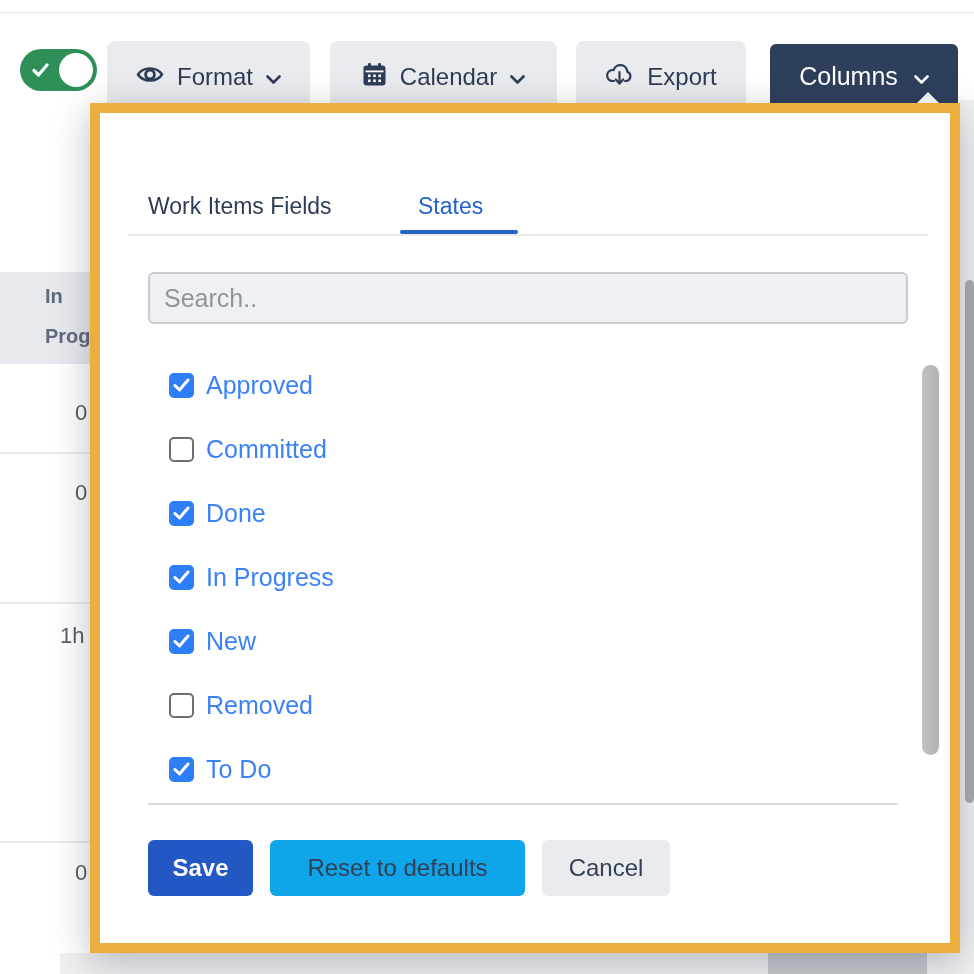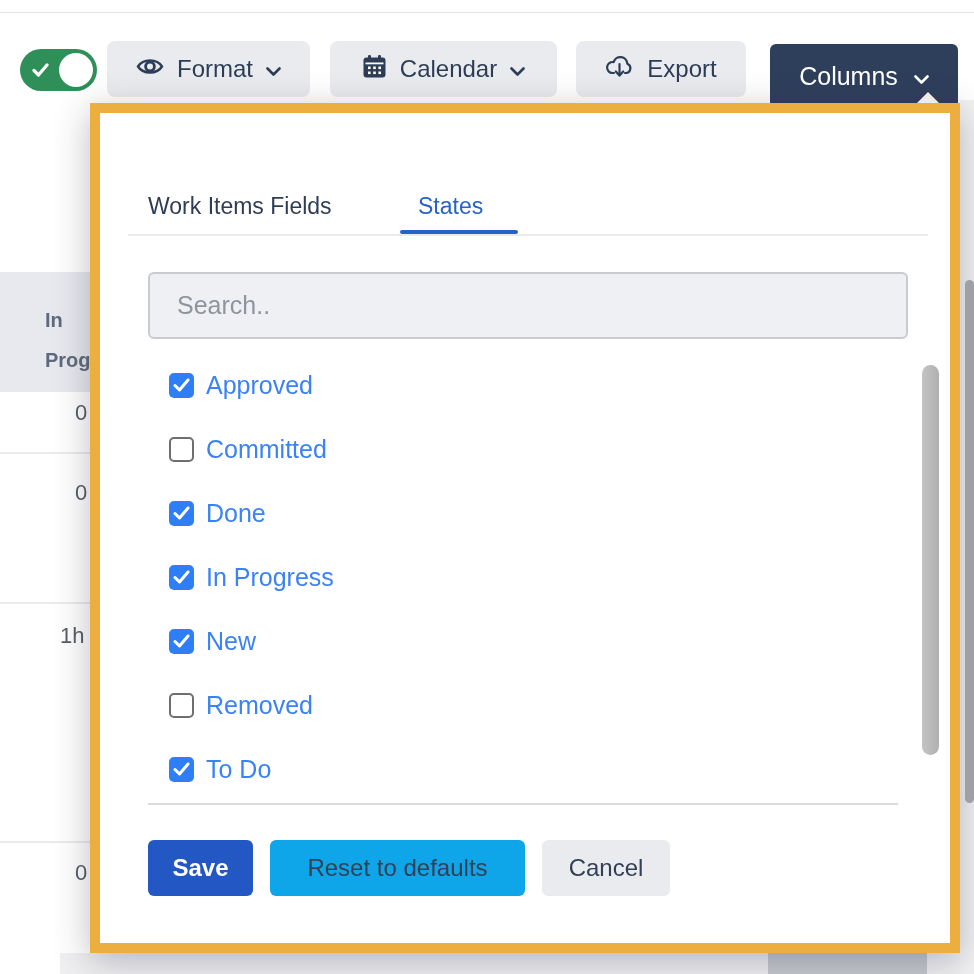--- a/index.html
+++ b/index.html
@@ -13,41 +13,41 @@
 
   
   .top-line{left:0;top:12px;width:974px;height:1px;background:#e3e3e5;}
 
   
   .toggle{left:20px;top:49px;width:77px;height:42px;border-radius:21px;background:#2e8f58;z-index:3;}
   .toggle .knob{position:absolute;right:4px;top:4px;width:34px;height:34px;border-radius:50%;background:#ffffff;}
   .toggle .tick{position:absolute;left:12px;top:14px;}
 
   .gbtn{
-    height:56px;top:41px;background:#e9ebee;border-radius:8px;z-index:3;
+    height:72px;top:41px;background:#e9ebee;border-radius:8px;z-index:3;
     display:flex;align-items:center;justify-content:center;gap:13px;
     color:#2e3d56;font-size:24px;cursor:pointer;
   }
   .btn-format{left:107px;width:203px;}
   .btn-calendar{left:330px;width:227px;}
   .btn-export{left:576px;width:170px;}
   .btn-columns{
     left:770px;top:44px;width:188px;height:64px;background:#2e3f5c;border-radius:6px;z-index:3;
     display:flex;align-items:center;justify-content:center;gap:16px;
     color:#ffffff;font-size:25px;cursor:pointer;position:absolute;
   }
 
   
   .caret{left:917px;top:92px;width:0;height:0;z-index:6;
     border-left:11px solid transparent;border-right:11px solid transparent;
     border-bottom:11px solid #ececec;}
 
   
-  .bg-header{left:0;top:272px;width:96px;height:120px;background:#e8e9ee;z-index:1;
-    color:#5f6b7c;font-weight:bold;font-size:20px;line-height:40px;padding:28px 0 0 45px;box-sizing:border-box;overflow:hidden;}
+  .bg-header{left:0;top:272px;width:96px;height:92px;background:#e8e9ee;z-index:1;
+    color:#5f6b7c;font-weight:bold;font-size:20px;line-height:40px;padding:4px 0 0 45px;box-sizing:border-box;overflow:hidden;}
   .bg-divider{left:0;width:92px;height:2px;background:#ebebed;z-index:1;}
   .bg-cell{left:0;width:91px;height:30px;overflow:hidden;z-index:1;color:#565d66;font-size:22px;}
   .bg-cell span{position:absolute;white-space:nowrap;}
 
   
   .bottom-strip{left:60px;top:953px;width:900px;height:21px;background:#f0f0f2;z-index:1;}
   .bottom-block{left:768px;top:953px;width:159px;height:21px;background:#c6c9cd;z-index:2;}
   .right-strip{left:960px;top:100px;width:14px;height:874px;background:#f2f2f3;z-index:1;}
   .page-scrollbar{left:965px;top:280px;width:9px;height:523px;background:#9fa0a3;border-radius:5px;z-index:7;}
 
@@ -58,23 +58,23 @@
     box-shadow:0 8px 34px rgba(40,40,60,0.30);
   }
   .modal .m-title{position:absolute;left:48px;top:20px;font-size:31px;color:#24365a;}
   .tab{position:absolute;top:80px;font-size:23px;color:#2e3d56;cursor:pointer;}
   .tab.t1{left:48px;}
   .tab.t2{left:318px;color:#2563c8;}
   .tab-line{position:absolute;left:28px;top:121px;width:800px;height:2px;background:#ebebec;}
   .tab-underline{position:absolute;left:300px;top:117px;width:118px;height:4px;background:#2563c8;border-radius:2px;}
 
   .search{
-    position:absolute;left:48px;top:159px;width:760px;height:67px;box-sizing:border-box;
+    position:absolute;left:48px;top:159px;width:760px;height:52px;box-sizing:border-box;
     background:#eef0f3;border:2px solid #c9cbcf;border-radius:6px;
-    font-family:"Liberation Sans",sans-serif;font-size:25px;color:#3a3f45;padding:0 27px;outline:none;
+    font-family:"Liberation Sans",sans-serif;font-size:25px;color:#3a3f45;padding:0 14px;outline:none;
   }
   .search::placeholder{color:#8f959c;opacity:1;}
 
   .states-list{position:absolute;left:69px;top:240px;width:600px;}
   .state-row{height:64px;display:flex;align-items:center;gap:12px;cursor:pointer;}
   .cb{width:25px;height:25px;box-sizing:border-box;border-radius:5px;flex:0 0 auto;
       display:flex;align-items:center;justify-content:center;}
   .cb.on{background:#2e7ef5;}
   .cb.off{background:#ffffff;border:2px solid #6e6e6e;}
   .state-label{font-size:25px;color:#3b82f6;}

